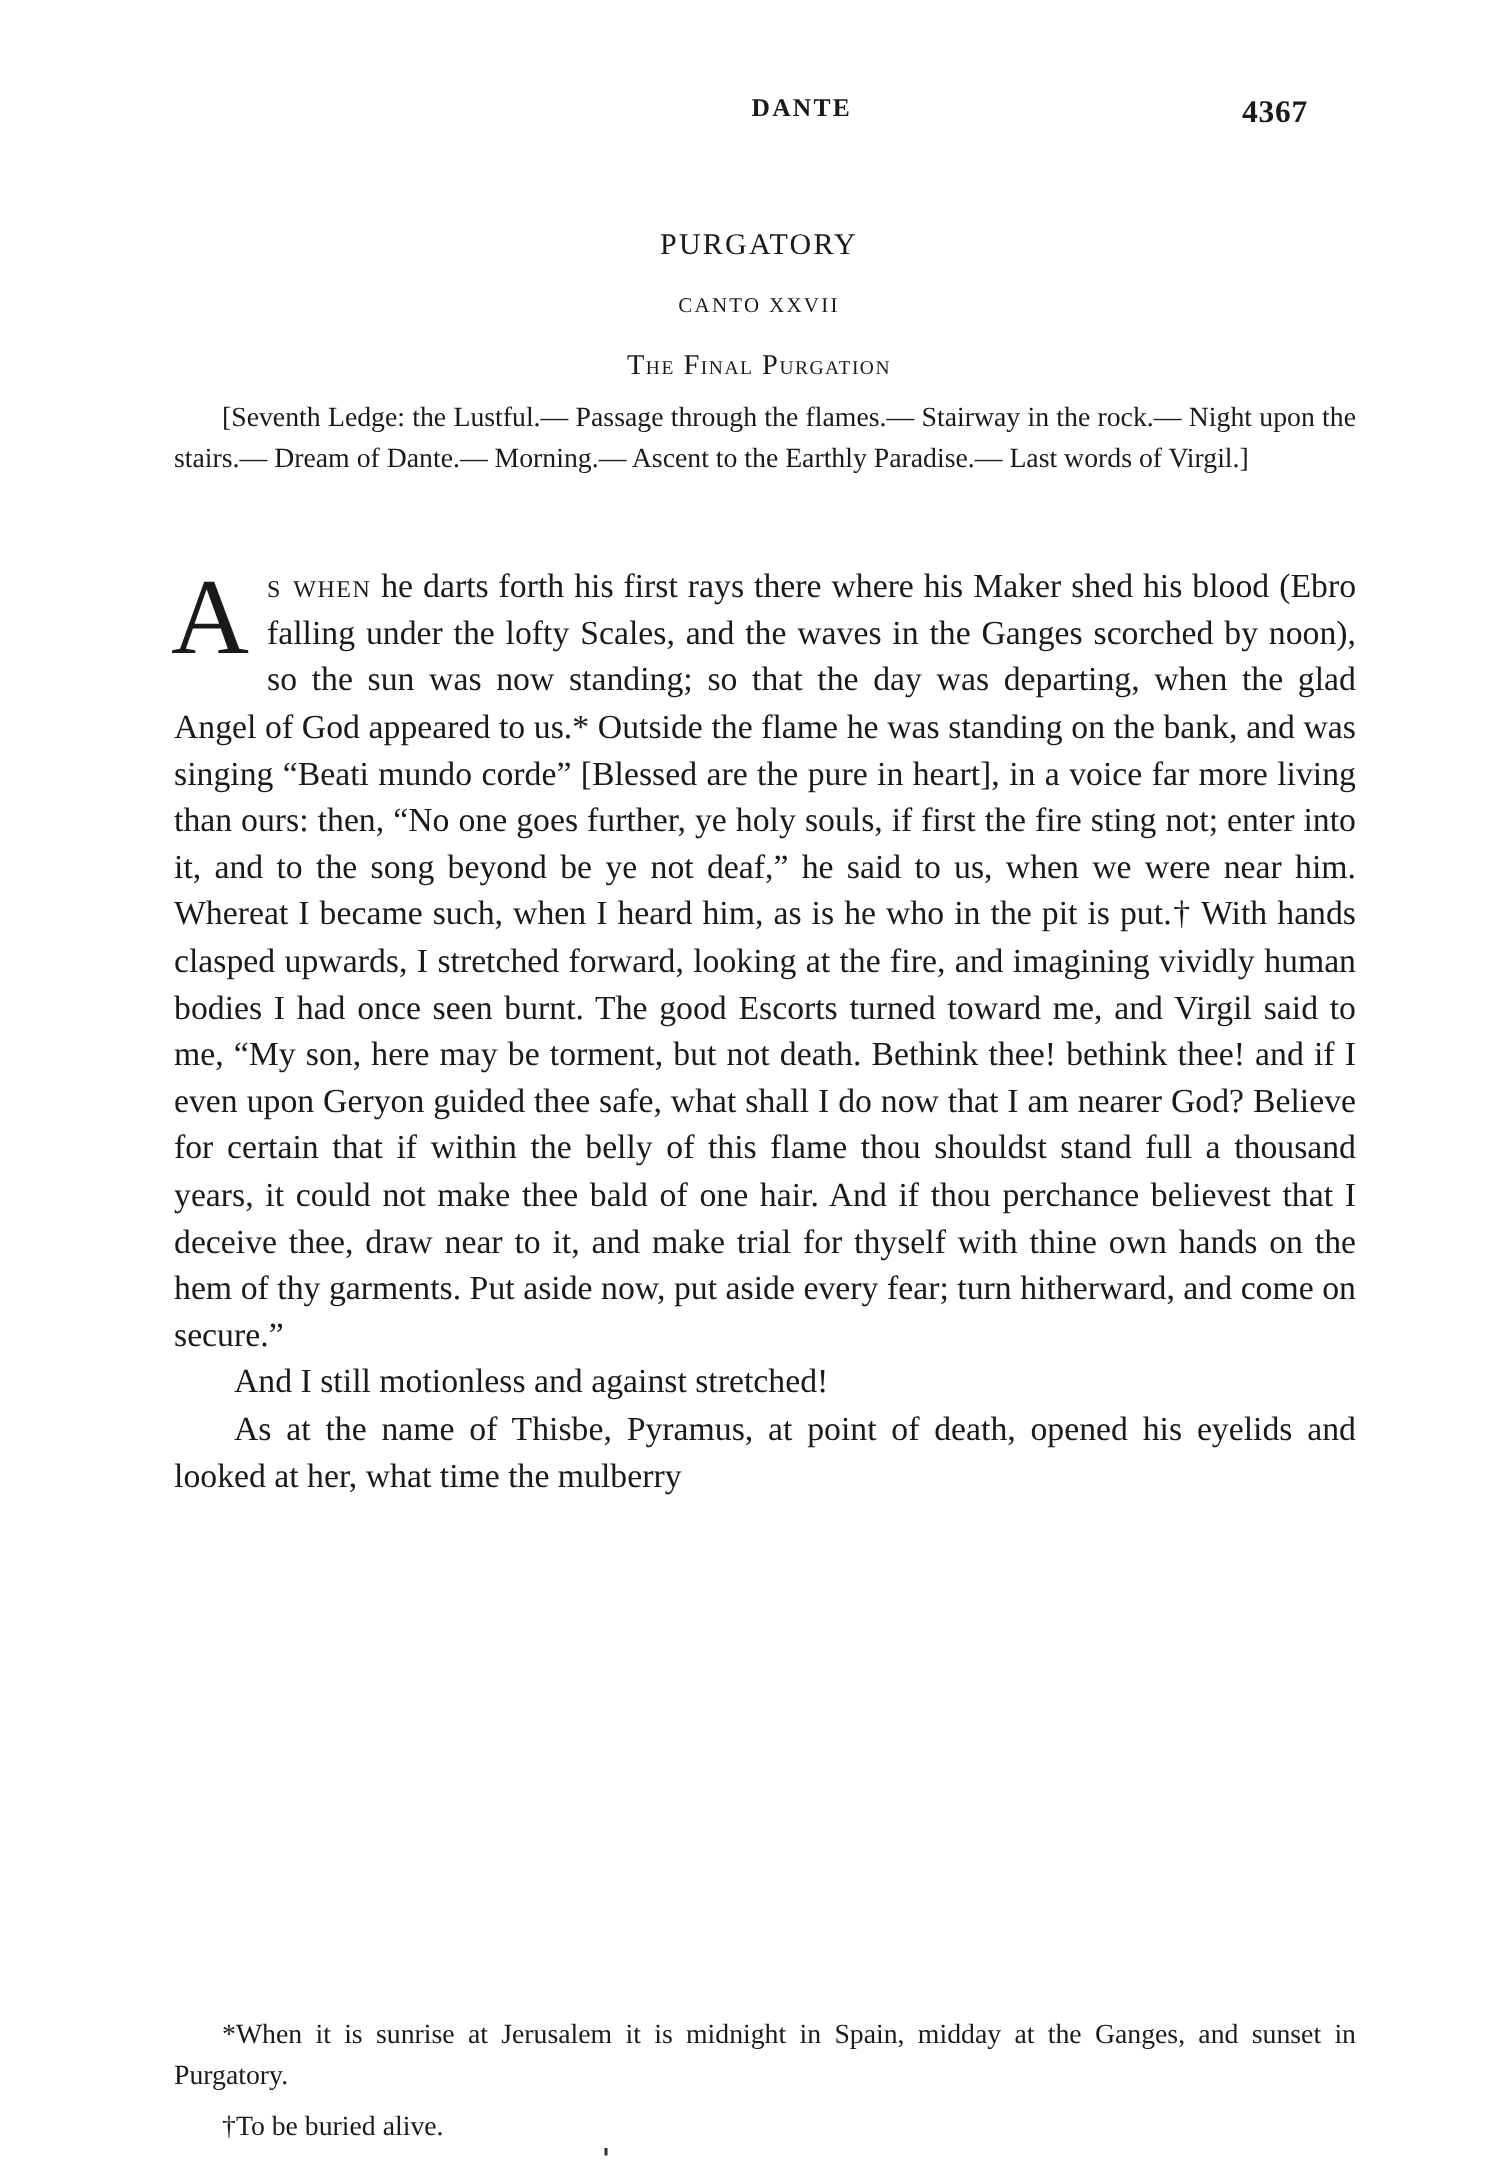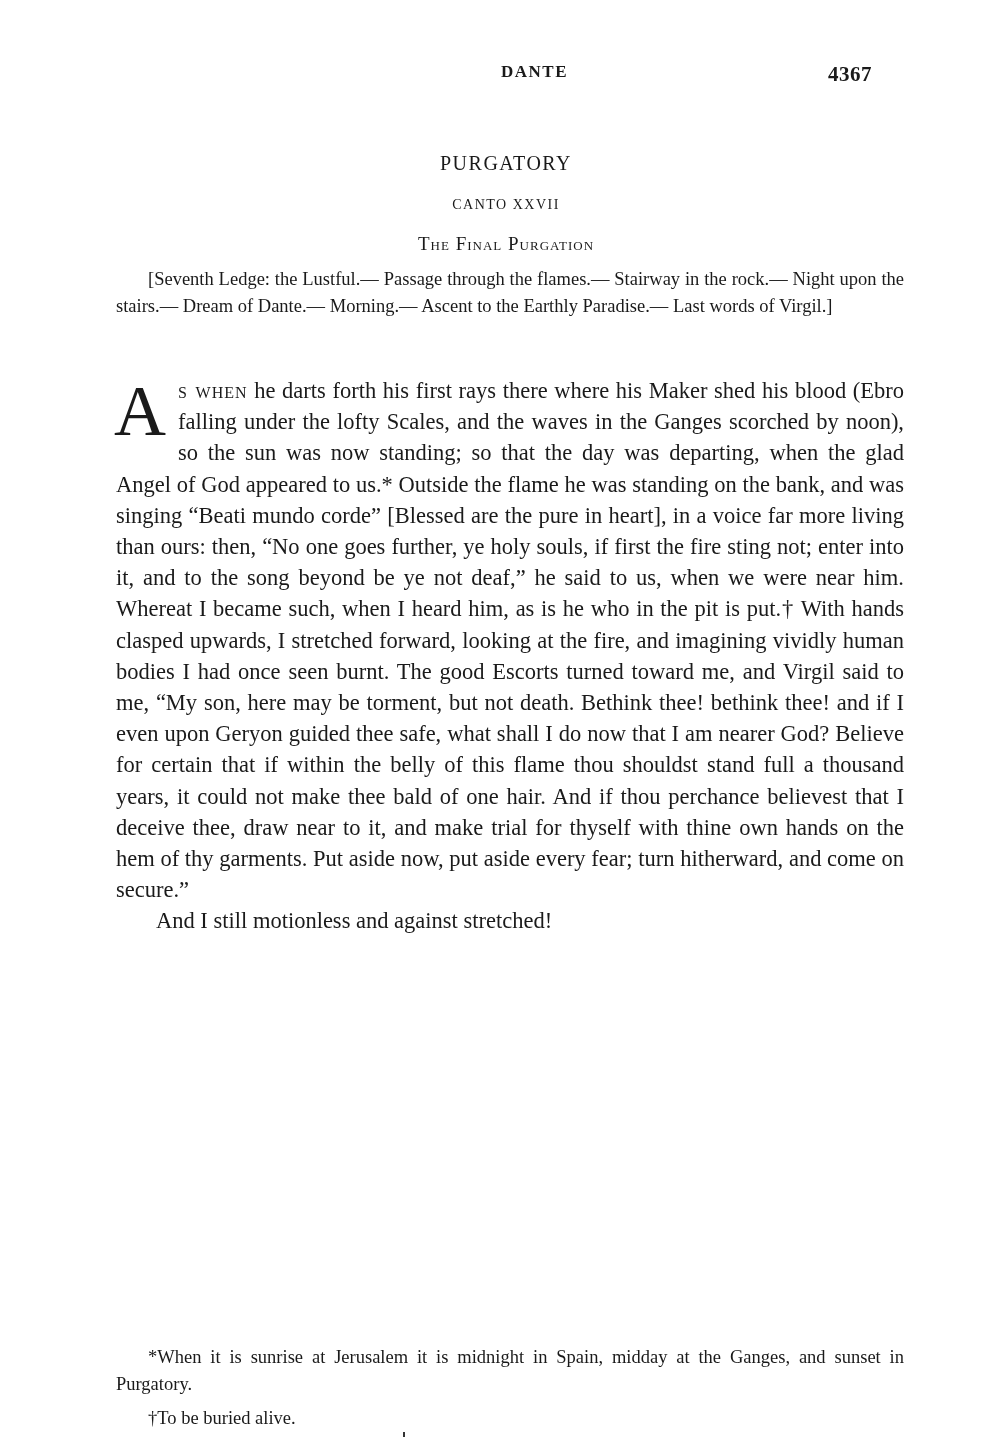--- a/index.html
+++ b/index.html
@@ -47,20 +47,21 @@
 <div class="heading h-canto">CANTO XXVII</div>
 <div class="heading h-sub">The Final Purgation</div>
 
 <div class="argument">[Seventh Ledge: the Lustful.— Passage through the flames.— Stairway in the rock.— Night upon the stairs.— Dream of Dante.— Morning.— Ascent to the Earthly Paradise.— Last words of Virgil.]</div>
 
 <div class="main">
   <p>
     <span class="dropcap">A</span><span class="smallcaps">s when</span><span> he darts forth his first rays there where his Maker shed his blood (Ebro falling under the lofty Scales, and the waves in the Ganges scorched by noon), so the sun was now standing; so that the day was departing, when the glad Angel of God appeared to us.*  Outside the flame he was standing on the bank, and was singing “Beati mundo corde” [Blessed are the pure in heart], in a voice far more living than ours: then, “No one goes further, ye holy souls, if first the fire sting not; enter into it, and to the song beyond be ye not deaf,” he said to us, when we were near him.  Whereat I became such, when I heard him, as is he who in the pit is put.†  With hands clasped upwards, I stretched forward, looking at the fire, and imagining vividly human bodies I had once seen burnt. The good Escorts turned toward me, and Virgil said to me, “My son, here may be torment, but not death.  Bethink thee! bethink thee! and if I even upon Geryon guided thee safe, what shall I do now that I am nearer God?  Believe for certain that if within the belly of this flame thou shouldst stand full a thousand years, it could not make thee bald of one hair.  And if thou perchance believest that I deceive thee, draw near to it, and make trial for thyself with thine own hands on the hem of thy garments.  Put aside now, put aside every fear; turn hitherward, and come on secure.”</span>
   </p>
   <p class="indent">And I still motionless and against stretched!</p>
+  <p class="indent">As at the name of Thisbe, Pyramus, at point of death, opened his eyelids and looked at her, what time the mulberry</p>
 </div>
 
 <div class="footnotes">
   <p>*When it is sunrise at Jerusalem it is midnight in Spain, midday at the Ganges, and sunset in Purgatory.</p>
   <p>†To be buried alive.</p>
 </div>
 
 <div class="stray-mark"></div>
 
 </body></html>

